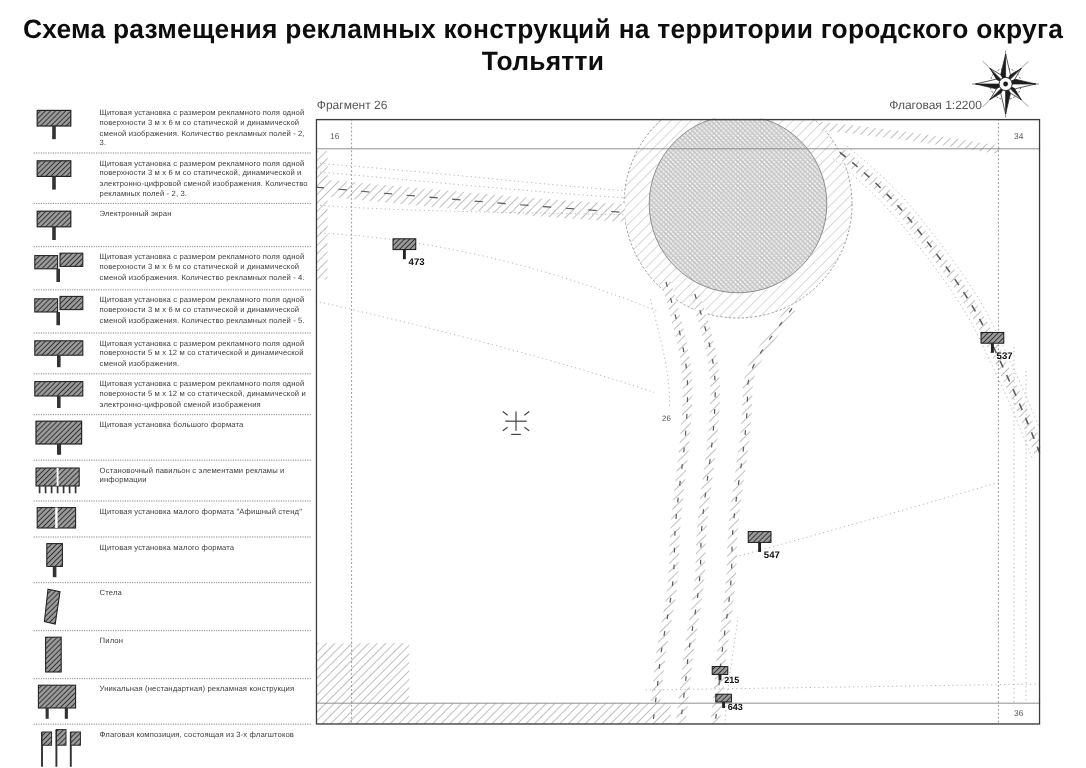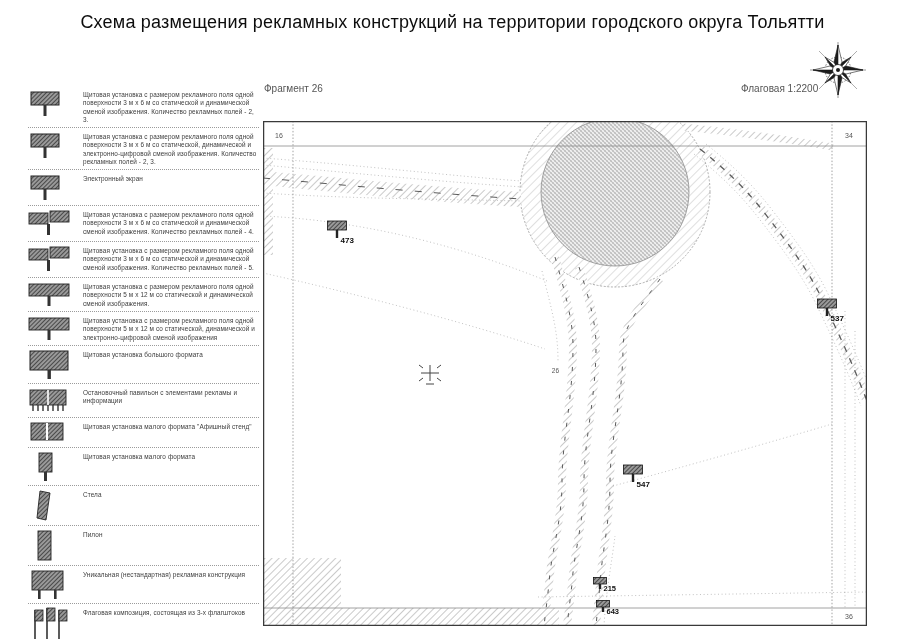--- a/index.html
+++ b/index.html
@@ -1,25 +1,25 @@
 <!DOCTYPE html>
 <html><head>
 <meta charset="utf-8">
 <style>
   html,body{margin:0;padding:0}
   body{width:905px;height:640px;position:relative;background:#fff;
        font-family:"Liberation Sans",sans-serif;overflow:hidden;color:#111}
   .title{position:absolute;top:12px;left:0;width:100%;text-align:center;margin:0;
-         font-size:18px;font-weight:normal;letter-spacing:.2px;color:#0d0d0d}
+         font-size:22px;font-weight:bold;letter-spacing:.2px;color:#0d0d0d}
   .legend{position:absolute;left:28px;top:86px;width:231px}
   .legend-item{display:flex;align-items:flex-start;gap:7px;padding:3px 0 2px 0;
                border-bottom:1px dotted #9b9b9b}
   .legend-icon{flex:0 0 48px;display:flex;justify-content:flex-start}
   .legend-text{font-size:6.4px;line-height:1.32;color:#3c3c3c;padding-top:2px;letter-spacing:.1px}
-  .map-frame{position:absolute;left:263px;top:121px;width:532px;height:505px}
+  .map-frame{position:absolute;left:263px;top:99px;width:532px;height:505px}
   .map-toplabel{position:absolute;font-size:10px;color:#555}
   .fragment{left:264px;top:83px}
   .scale{left:741px;top:83px}
   .compass{position:absolute;left:810px;top:42px}
   svg text{font-family:"Liberation Sans",sans-serif}
   .corner{font-size:7px;fill:#555}
   .road-num{font-size:6.5px;fill:#555}
   .marker-label{font-weight:bold;fill:#0d0d0d}
 </style>
 </head>

